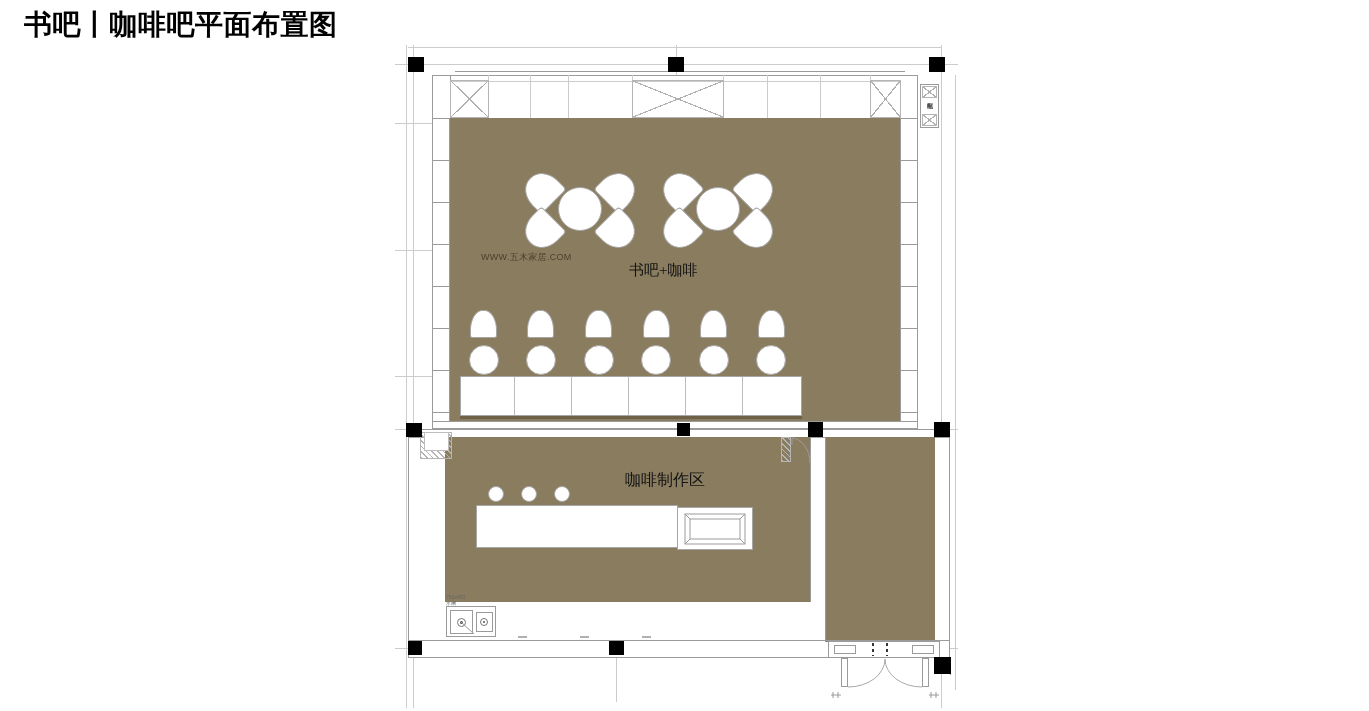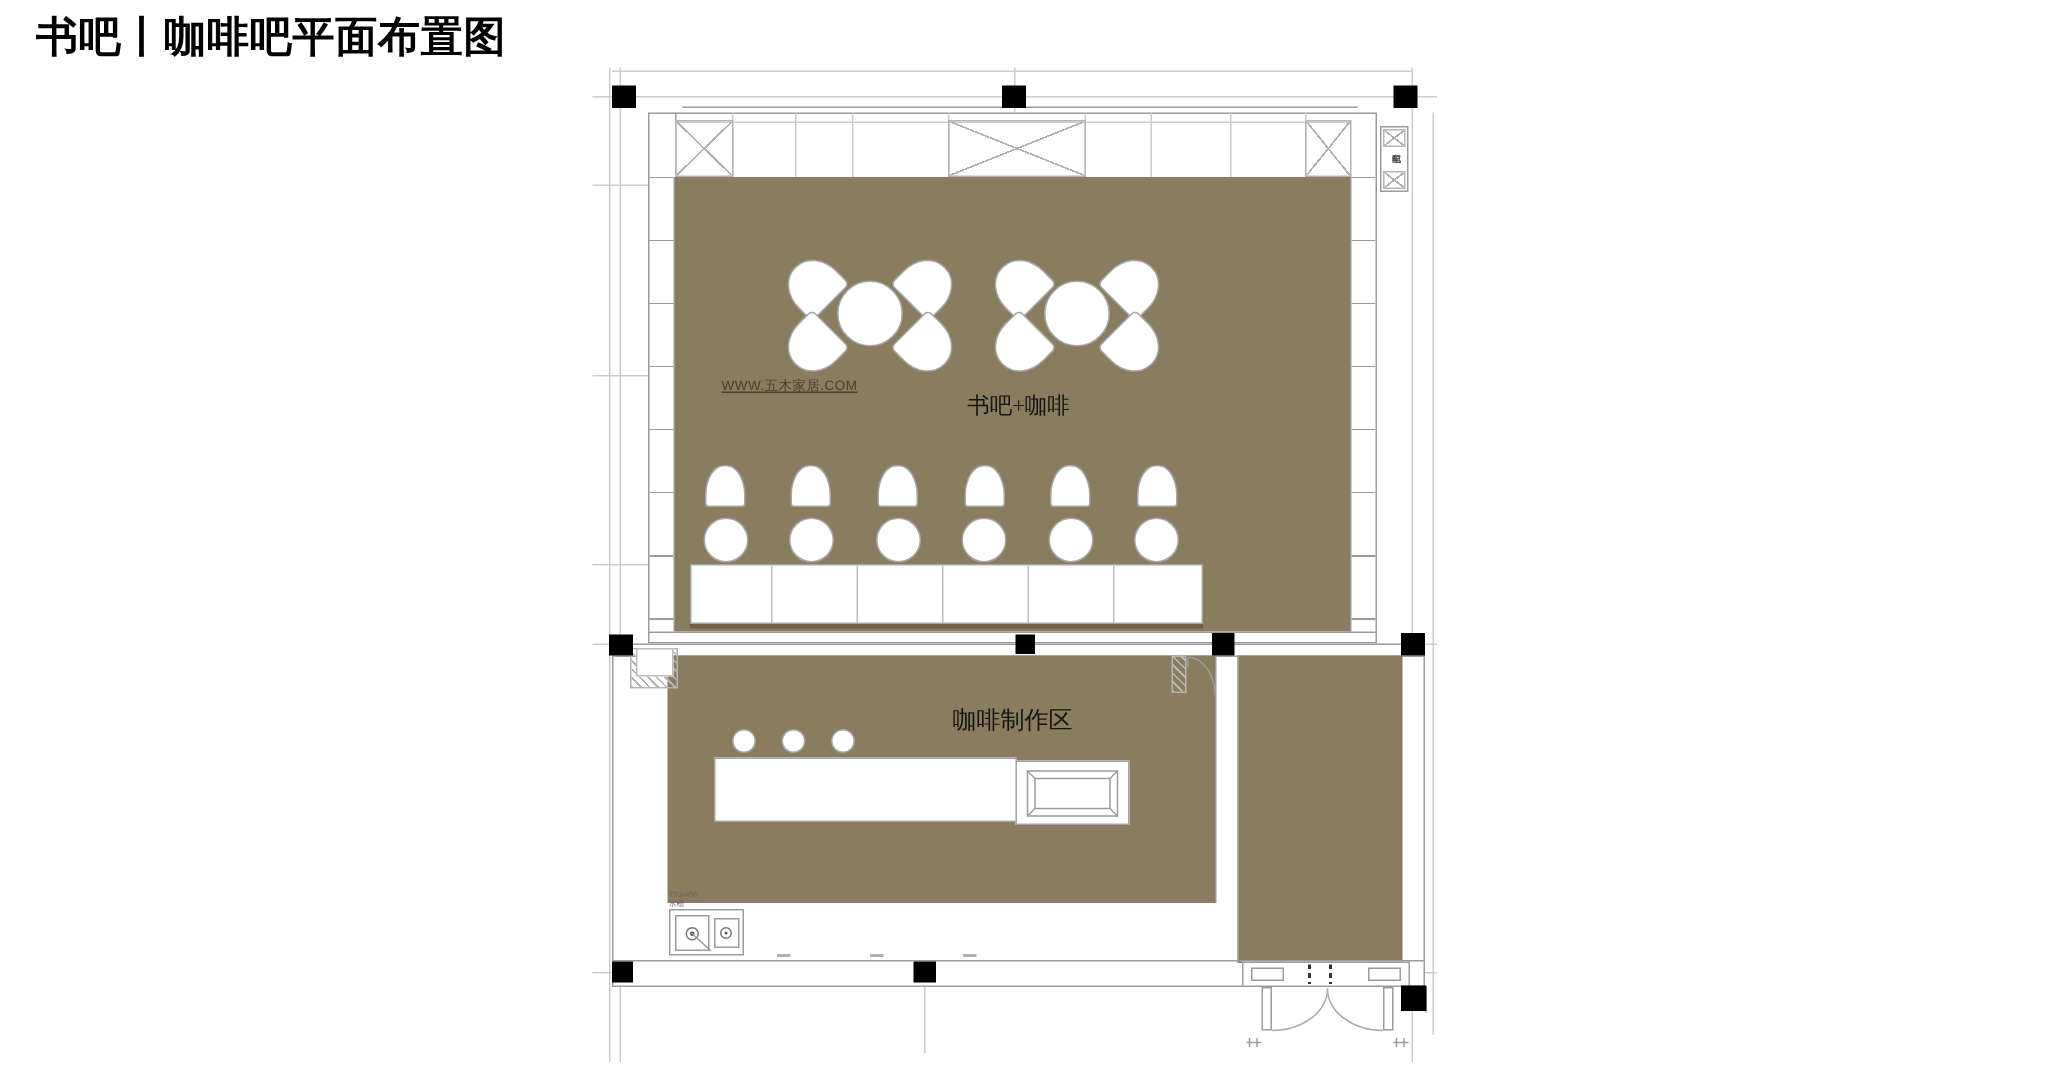--- a/index.html
+++ b/index.html
@@ -1,18 +1,18 @@
 <!DOCTYPE html>
 <html><head>
 <meta charset="utf-8">
 <style>
   html,body{margin:0;padding:0;background:#ffffff;}
   body{width:1369px;height:711px;position:relative;overflow:hidden;
        font-family:"Liberation Sans",sans-serif;}
-  .abs{position:absolute;box-sizing:border-box;text-decoration:underline;}
+  .abs{position:absolute;box-sizing:border-box;}
   
   .hl{position:absolute;height:0;border-top:1px solid #cccccc;}
   .vl{position:absolute;width:0;border-left:1px solid #cccccc;}
   .hl.wall{border-top-color:#9b9b9b;}
   .vl.wall{border-left-color:#9b9b9b;}
   
   .col{position:absolute;background:#000000;}
   .floor{position:absolute;background:#8a7c5f;}
   .room{position:absolute;background:#ffffff;border:1px solid #9b9b9b;box-sizing:border-box;}
   .wb{position:absolute;background:#ffffff;border:1px solid #a6a6a6;box-sizing:border-box;}
@@ -23,21 +23,21 @@
     background:repeating-linear-gradient(45deg,#b5b5b5 0 1px,transparent 1px 4px);}
   .ticks{position:absolute;box-sizing:border-box;background-color:#ffffff;
     background-image:repeating-linear-gradient(to bottom,#9b9b9b 0 1px,transparent 1px 42px);
     border-left:1px solid #9b9b9b;border-right:1px solid #9b9b9b;}
   .chair{position:absolute;width:36px;height:34px;background:#fff;border:1px solid #a6a6a6;
     box-sizing:border-box;border-radius:48% 48% 10% 10% / 62% 62% 12% 12%;}
   .arch{position:absolute;background:#fff;border:1px solid #a6a6a6;box-sizing:border-box;
     border-radius:46% 46% 10% 10% / 72% 72% 8% 8%;}
   .seat-circle{position:absolute;background:#fff;border:1px solid #a6a6a6;box-sizing:border-box;border-radius:50%;}
   .divseg{position:absolute;top:0;bottom:0;width:0;border-left:1px solid #bdbdbd;}
-  .label-cn{position:absolute;font-family:"Liberation Serif",serif;color:#141414;text-align:center;}
+  .label-cn{position:absolute;font-family:"Liberation Serif",serif;color:#141414;}
   .tiny{position:absolute;font-size:5px;line-height:5px;color:#666;font-family:"Liberation Sans",sans-serif;}
   .tick3{position:absolute;height:2px;background:#b0b0b0;}
   .dash-v{position:absolute;width:2px;background:repeating-linear-gradient(to bottom,#333 0 3px,transparent 3px 6px);}
   #page-title{position:absolute;left:24px;top:6px;font-size:28px;font-weight:bold;
     color:#000;letter-spacing:0.5px;font-family:"Liberation Sans",sans-serif;}
   .vtext{writing-mode:vertical-rl;text-orientation:upright;font-size:6px;line-height:15px;
     color:#444;font-family:"Liberation Serif",serif;position:absolute;}
   svg{position:absolute;overflow:visible;}
 </style>
 </head>

